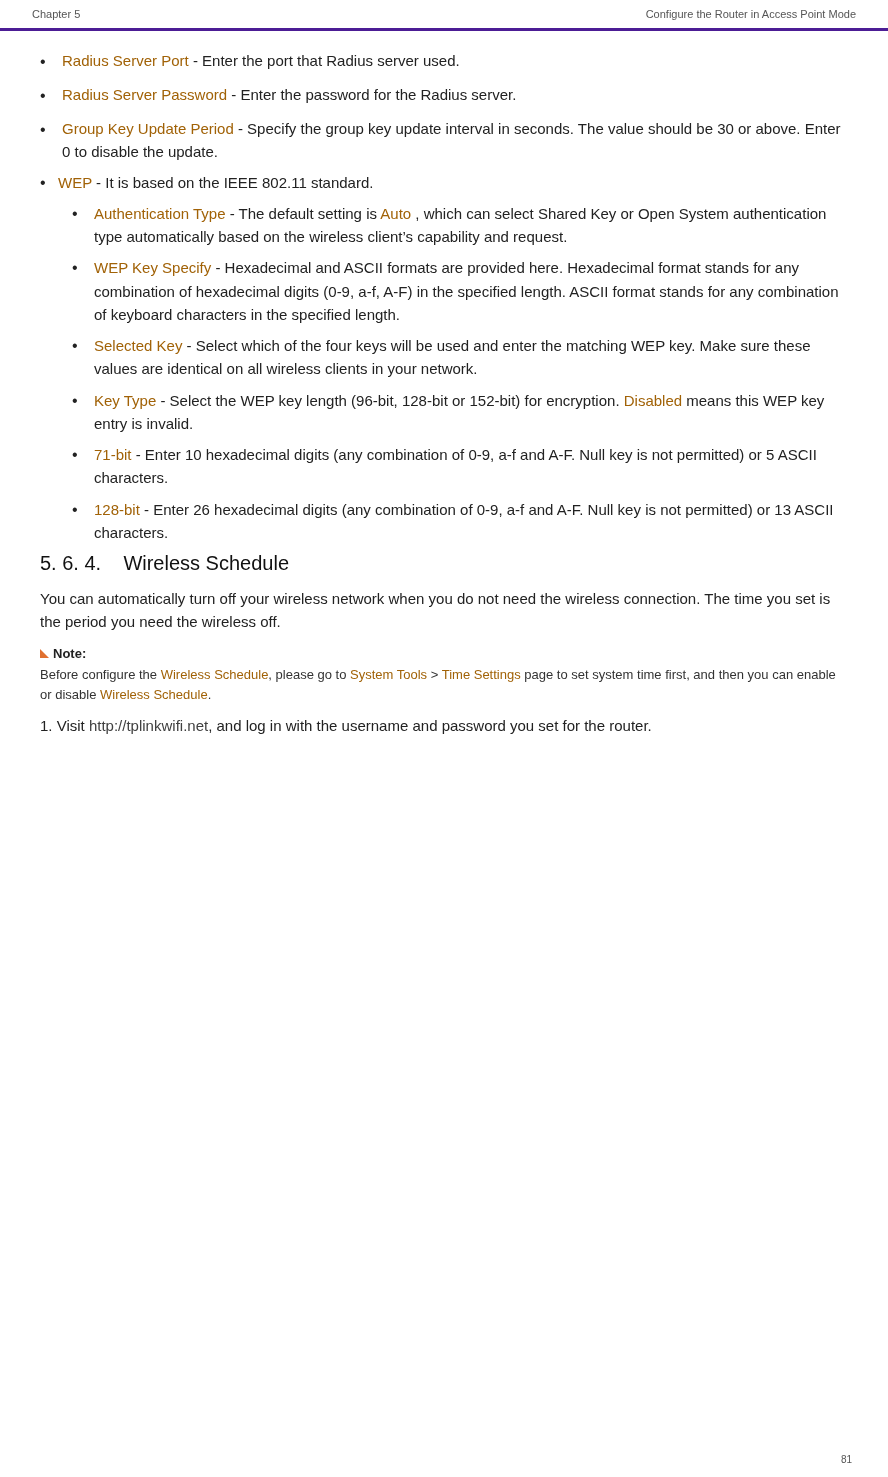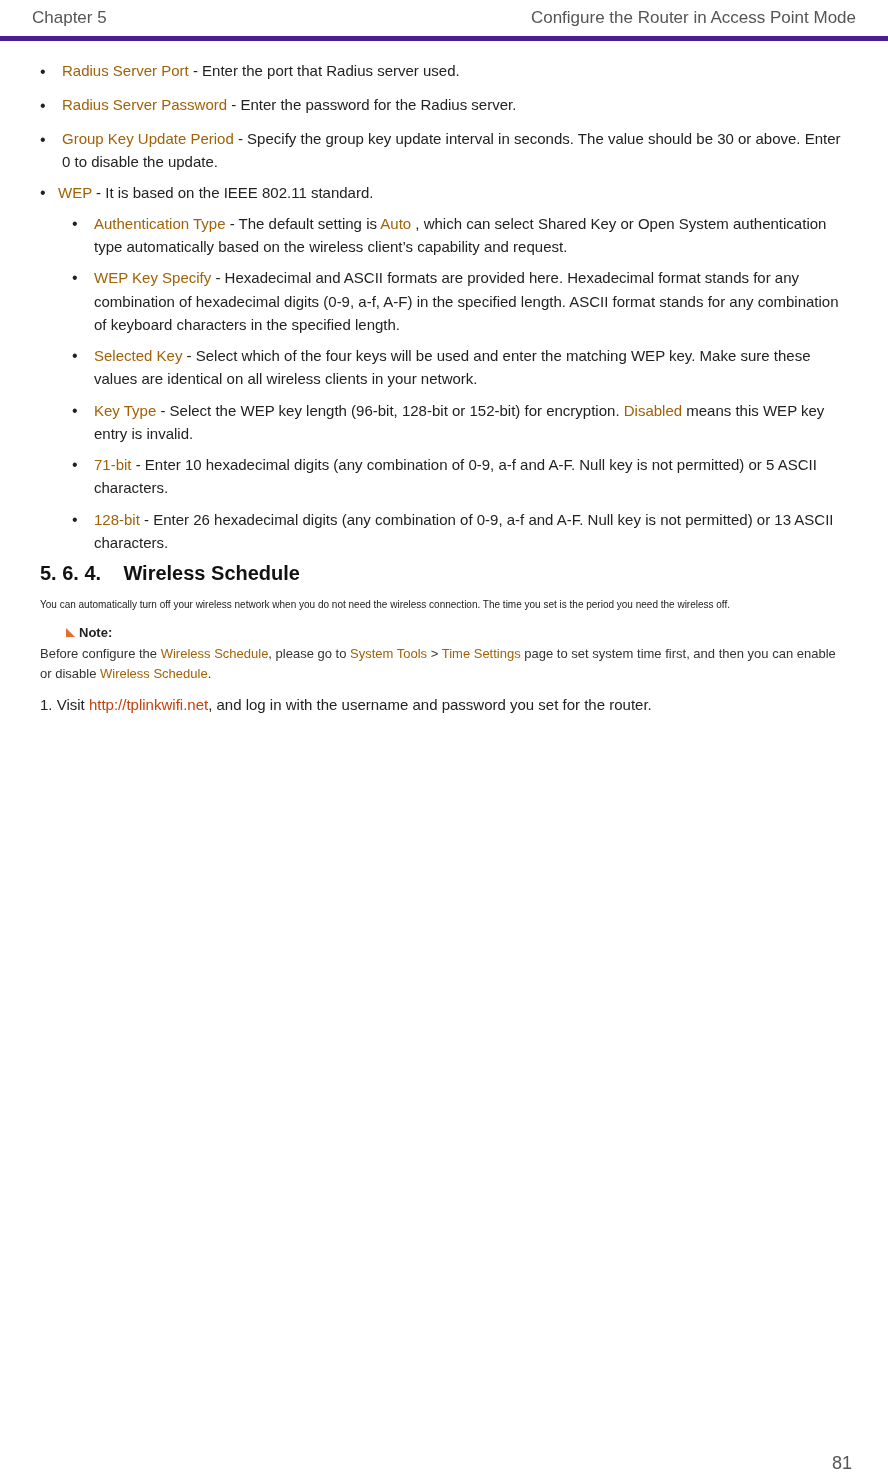--- a/index.html
+++ b/index.html
@@ -9,22 +9,22 @@
       color: #222;
       background: #fff;
       width: 888px;
       min-height: 1477px;
       position: relative;
     }
     .page-header {
       display: flex;
       justify-content: space-between;
       padding: 8px 32px 8px 32px;
-      border-bottom: 5px solid #4c1d95;
-      font-size: 17px;
+      border-bottom: 3px solid #4c1d95;
+      font-size: 11px;
       color: #555;
       align-items: flex-end;
     }
     .page-content {
       padding: 18px 40px 40px 40px;
     }
     ul.bullet-list {
       list-style: none;
       padding-left: 0;
     }
@@ -34,21 +34,21 @@
       margin-bottom: 8px;
       line-height: 1.55;
     }
     ul.bullet-list > li .bullet {
       min-width: 22px;
       font-size: 16px;
       color: #222;
       margin-top: 1px;
     }
     .link-orange { color: #a16207; }
-    .link-blue { color: #c2410c; }
+    .link-blue { color: #404040; }
     .wep-line {
       display: flex;
       align-items: flex-start;
       margin-bottom: 6px;
       line-height: 1.55;
     }
     .wep-bullet {
       min-width: 14px;
       font-size: 16px;
       margin-top: 0;
@@ -65,43 +65,42 @@
       margin-bottom: 8px;
       line-height: 1.55;
     }
     .sub-list > li .bullet {
       min-width: 22px;
       font-size: 16px;
       color: #222;
     }
     .section-title {
       font-size: 20px;
-      font-weight: bold;
+      font-weight: normal;
       margin-bottom: 12px;
       color: #111;
     }
     .section-intro {
-      font-size: 10px;
+      font-size: 15px;
       line-height: 1.55;
       margin-bottom: 6px;
     }
     .note-block {
       margin: 10px 0 10px 0;
       font-size: 13px;
       line-height: 1.5;
       color: #333;
     }
     .note-title {
       display: flex;
       align-items: center;
       font-size: 13px;
       font-weight: bold;
       color: #222;
       margin-bottom: 2px;
-      margin-left: 26px;
     }
     .note-flag {
       width: 0;
       height: 0;
       border-left: 9px solid #e07030;
       border-top: 9px solid transparent;
       border-bottom: 0px solid transparent;
       display: inline-block;
       margin-right: 4px;
       margin-top: 1px;
@@ -111,23 +110,23 @@
       padding-left: 0;
       margin-top: 8px;
     }
     .numbered-list > li {
       line-height: 1.6;
       margin-bottom: 6px;
       font-size: 15px;
     }
     .page-number {
       position: absolute;
-      bottom: 3px;
+      bottom: 12px;
       right: 36px;
-      font-size: 18px;
+      font-size: 10px;
       color: #555;
     }
   </style>
 </head>
 <body>
 
 <div class="page-header">
   <span>Chapter 5</span>
   <span>Configure the Router in Access Point Mode</span>
 </div>

